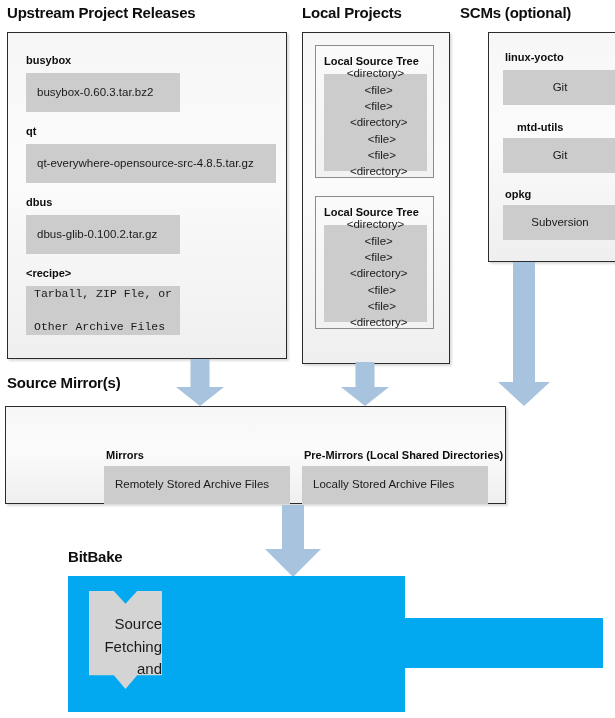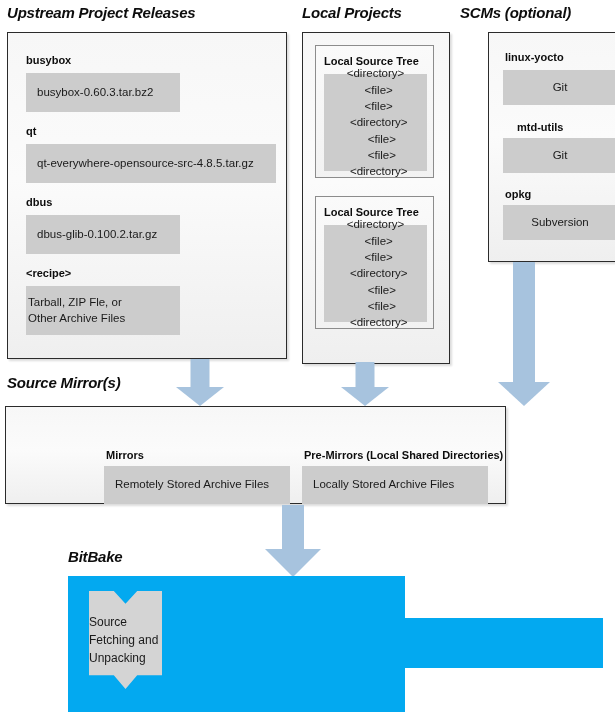--- a/index.html
+++ b/index.html
@@ -20,21 +20,20 @@
   }
 
   
   .section-title {
     position: absolute;
     font-weight: bold;
     font-size: 15px;
     color: #0d0d0d;
     letter-spacing: -0.2px;
     white-space: nowrap;
-    font-style: italic;
   }
 
   
   .panel {
     position: absolute;
     border: 1px solid #2b2b2b;
     background: linear-gradient(to bottom, #f7f7f7 0%, #fbfbfb 45%, #efefef 100%);
     box-shadow: 2px 2px 2px rgba(0,0,0,0.14);
     box-sizing: border-box;
   }
@@ -55,21 +54,21 @@
     color: #1a1a1a;
     font-size: 11.5px;
     box-sizing: border-box;
     display: flex;
     align-items: center;
     line-height: 1.35;
   }
   .chip.left   { justify-content: flex-start; padding-left: 11px; }
   .chip.center { justify-content: center; }
   .chip.stack  { flex-direction: column; align-items: flex-start;
-                 justify-content: center; padding-left: 2px; }
+                 justify-content: space-between; padding-left: 8px; font-family: Liberation Mono, monospace; }
   .chip.tree   { flex-direction: column; align-items: center;
                  justify-content: center; line-height: 1.42; }
   .chip .ln { display: block; white-space: pre; }
 
   
   .subpanel {
     position: absolute;
     border: 1px solid #8c8c8c;
     background: linear-gradient(to bottom, #fafafa 0%, #f2f2f2 100%);
     box-sizing: border-box;
@@ -111,22 +110,22 @@
         0% 0%, 34% 0%, 50% 13%, 66% 0%, 100% 0%,
         100% 86%, 66% 86%, 50% 100%, 34% 86%, 0% 86%);
     clip-path: polygon(
         0% 0%, 34% 0%, 50% 13%, 66% 0%, 100% 0%,
         100% 86%, 66% 86%, 50% 100%, 34% 86%, 0% 86%);
   }
   .notch-box .txt {
     position: absolute;
     left: 0; right: 0;
     top: 22px;
-    text-align: left;
-    font-size: 12px;
+    text-align: right;
+    font-size: 15px;
     color: #1a1a1a;
     line-height: 1.5;
   }
   .notch-box .txt span { display: block; }
 </style>
 </head>
 <body>
 
 <div id="canvas">
 

